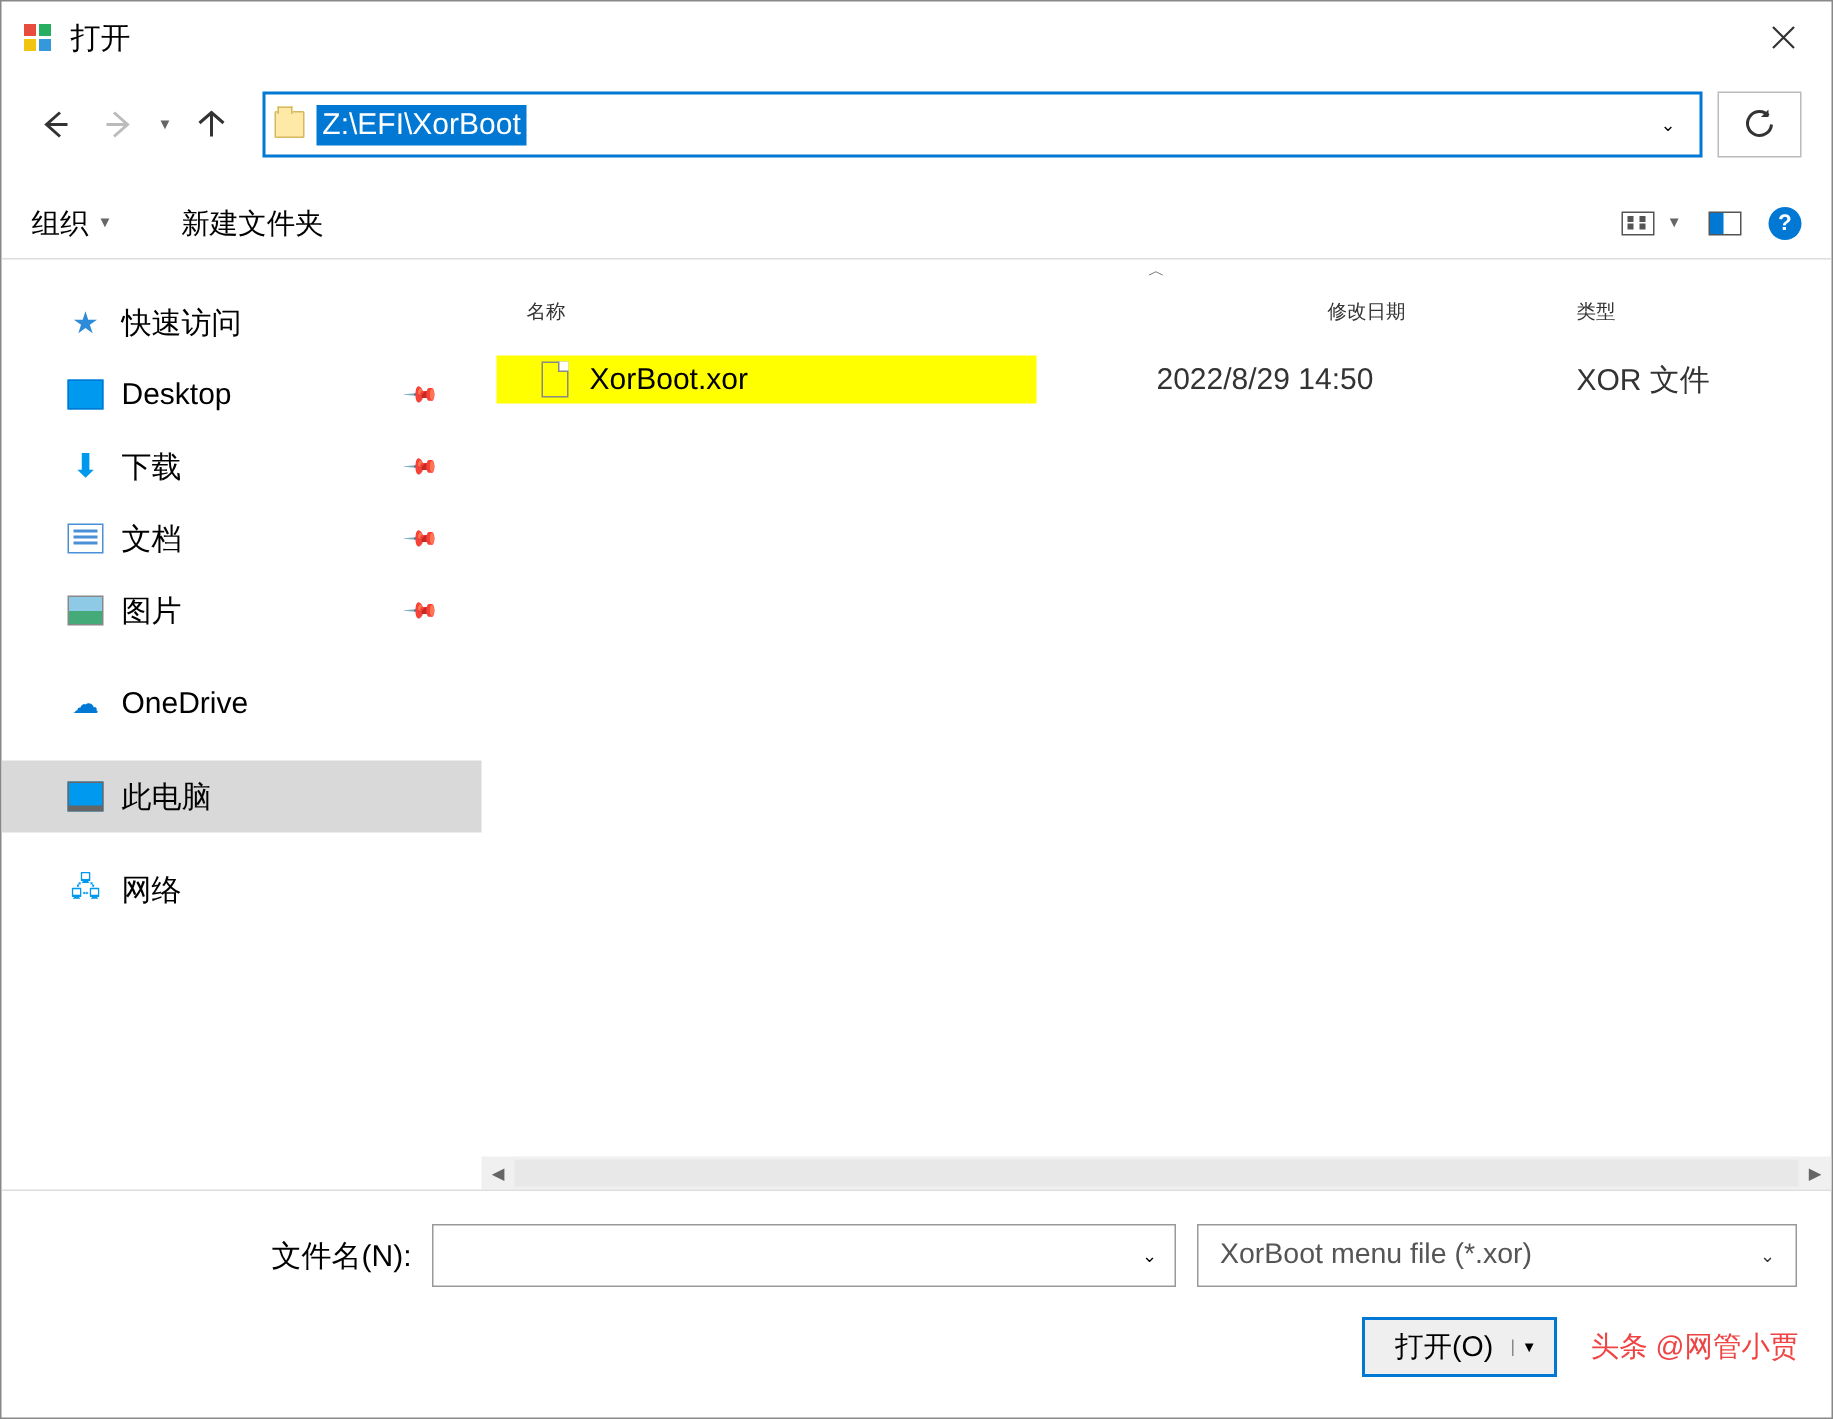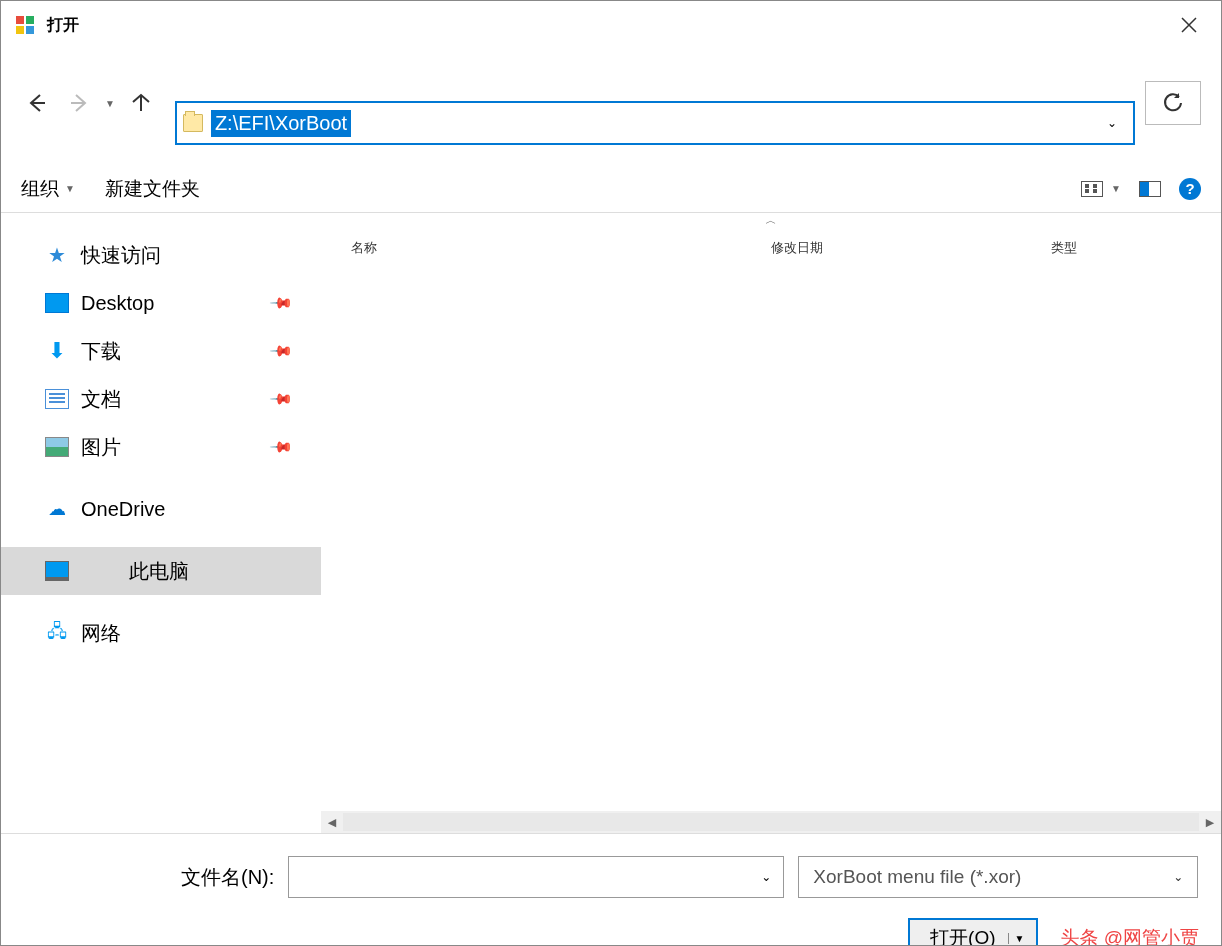--- a/index.html
+++ b/index.html
@@ -1,69 +1,69 @@
 <!DOCTYPE html>
 <html><head>
 <meta charset="utf-8">
 <style>
 * { box-sizing: border-box; margin: 0; padding: 0; font-family: "Segoe UI", "Microsoft YaHei", sans-serif; }
 body { background: #fff; width: 1222px; height: 946px; overflow: hidden; border: 1px solid #888; }
 
 .titlebar { display: flex; align-items: center; height: 48px; padding: 0 8px; }
 .app-icon { width: 20px; height: 20px; margin-right: 12px; margin-left:6px; display:flex; align-items:center; justify-content:center; }
-.title-text { font-size: 16px; font-weight: bold; }
+.title-text { font-size: 20px; }
 .close-x { margin-left: auto; width: 48px; height: 40px; display:flex; align-items:center; justify-content:center; font-size:20px; }
 
 .navbar { display:flex; align-items:center; padding: 12px 20px 20px 20px; gap:10px; }
 .nav-arrow { width:32px; height:32px; display:flex; align-items:center; justify-content:center; color:#333; }
 .nav-arrow.dim { color:#bbb; }
 .mini-arrow { font-size:10px; color:#666; }
 
-.addrbox { flex:1; height:44px; border:2px solid #0078d4; display:flex; align-items:center; padding:0 6px; margin-left:8px;margin-top:40px; }
+.addrbox { flex:1; height:44px; border:2px solid #0078d4; display:flex; align-items:center; padding:0 6px; margin-left:8px; }
 .addrbox .folder-ic { width:20px; height:18px; background:#ffe9a6; border:1px solid #d4b95f; border-radius:1px; position:relative; margin-right:8px; }
 .addrbox .folder-ic::before { content:""; position:absolute; top:-4px; left:1px; width:8px; height:4px; background:#ffe9a6; border:1px solid #d4b95f; border-bottom:none; }
 .addrbox .path { background:#0078d4; color:#fff; padding:2px 4px; font-size:20px; white-space:nowrap; }
 .addrbox .chev { margin-left:auto; font-size:12px; padding:0 10px; }
 
 .refresh-btn, .searchbox { height:44px; border:1px solid #bbb; display:flex; align-items:center; }
 .refresh-btn { width:56px; justify-content:center; font-size:18px; }
 .searchbox { width:390px; padding:0 14px; color:#888; font-size:19px; }
 .searchbox .mag { margin-left:auto; color:#555; }
 
-.toolbar { display:flex; align-items:center; height:48px; padding:0 20px; border-bottom:1px solid #ddd; font-size:19px; }
+.toolbar { display:flex; align-items:center; height:48px; padding:0 20px; border-bottom:1px solid #ddd; font-size:19px;gap:16px; }
 .toolbar .tb-item { display:flex; align-items:center; gap:6px; margin-right:30px; }
 .toolbar .right { margin-left:auto; display:flex; align-items:center; gap:18px; }
 .view-ic { width:22px; height:16px; border:1px solid #555; display:inline-block; position:relative; }
 .view-ic::before { content:""; position:absolute; left:3px; top:2px; width:4px; height:4px; background:#555; box-shadow: 0 5px 0 #555, 8px 0 0 #555, 8px 5px 0 #555; }
 .pane-ic { width:22px; height:16px; border:1px solid #555; display:inline-block; position:relative; }
 .pane-ic::before { content:""; position:absolute; left:0; top:0; width:9px; height:100%; background:#0078d4; }
 .help-ic { width:22px; height:22px; border-radius:50%; background:#0078d4; color:#fff; display:flex; align-items:center; justify-content:center; font-size:15px; font-weight:bold; }
 
 .body-area { display:flex; height:598px; }
 .sidebar { width:320px; padding-top:18px; font-size:20px; }
 .sb-row { display:flex; align-items:center; height:48px; padding-left:44px; position:relative; }
 .sb-row.l2 { }
-.sb-row.sel { background:#d9d9d9;gap:48px; }
+.sb-row.sel { background:#d9d9d9; }
 .sb-row .pin { position:absolute; right:30px; color:#888; font-size:15px; transform:rotate(45deg); }
 .ic { width:24px; height:20px; margin-right:12px; display:inline-flex; align-items:center; justify-content:center; }
 .ic.star { color:#2e8bd8; font-size:20px; }
 .ic.desk { background:#0099f0; border:1px solid #0078d4; }
 .ic.dl { color:#0099f0; font-size:22px; }
 .ic.doc { border:1px solid #4a90d9; background:#fff; position:relative; }
 .ic.doc::after { content:""; position:absolute; left:3px; top:3px; right:3px; height:2px; background:#4a90d9; box-shadow:0 4px 0 #4a90d9, 0 8px 0 #4a90d9; }
 .ic.img { border:1px solid #888; background:linear-gradient(#8ecae6 50%, #4a7 50%); }
 .ic.one { color:#0078d4; font-size:18px; }
 .ic.pc { background:#0099f0; border:1px solid #666; border-bottom:4px solid #666; }
 .ic.net { color:#0099f0; font-size:18px; }
 
 .filearea { flex:1; display:flex; flex-direction:column; }
 .col-chev { height:18px; text-align:center; font-size:11px; color:#666; }
 .cols { display:flex; font-size:13px; padding:8px 0 14px 30px; color:#333; }
 .col-name { width:420px; }
-.col-date { width:280px; }
+.col-date { width:280px;text-align:center; }
 .col-type { flex:1; }
 .file-row { display:flex; align-items:center; font-size:20px; height:44px; margin-left:10px; }
 .file-row .cell-name { width:440px; display:flex; align-items:center; }
 .file-row .hl { background:#ffff00; display:flex; align-items:center; padding:4px 0 4px 30px; width:360px; }
 .file-ic { width:18px; height:24px; border:1px solid #888; margin-right:14px; position:relative; }
 .file-ic::after { content:""; position:absolute; right:-1px; top:-1px; width:6px; height:6px; background:#fff; border-left:1px solid #888; border-bottom:1px solid #888; }
 .cell-date { width:280px; color:#333; }
 .cell-type { color:#333; }
 
 .scroll-row { display:flex; align-items:center; height:22px; background:#f0f0f0; margin-left:320px; }
@@ -199,20 +199,30 @@
       </div>
   </div>
 
   <div class="filearea">
     <div class="col-chev">︿</div>
     <div class="cols">
       <div class="col-name">名称</div>
       <div class="col-date">修改日期</div>
       <div class="col-type">类型</div>
     </div>
+    <div class="file-row">
+      <div class="cell-name">
+        <div class="hl">
+          <span class="file-ic"></span>
+          <span>XorBoot.xor</span>
+        </div>
+      </div>
+      <div class="cell-date">2022/8/29 14:50</div>
+      <div class="cell-type">XOR 文件</div>
+    </div>
   </div>
 </div>
 
 <div class="scroll-row">
   <span class="scroll-ar">◀</span>
   <div class="scroll-track"></div>
   <span class="scroll-ar">▶</span>
 </div>
 
 <div class="footer">

